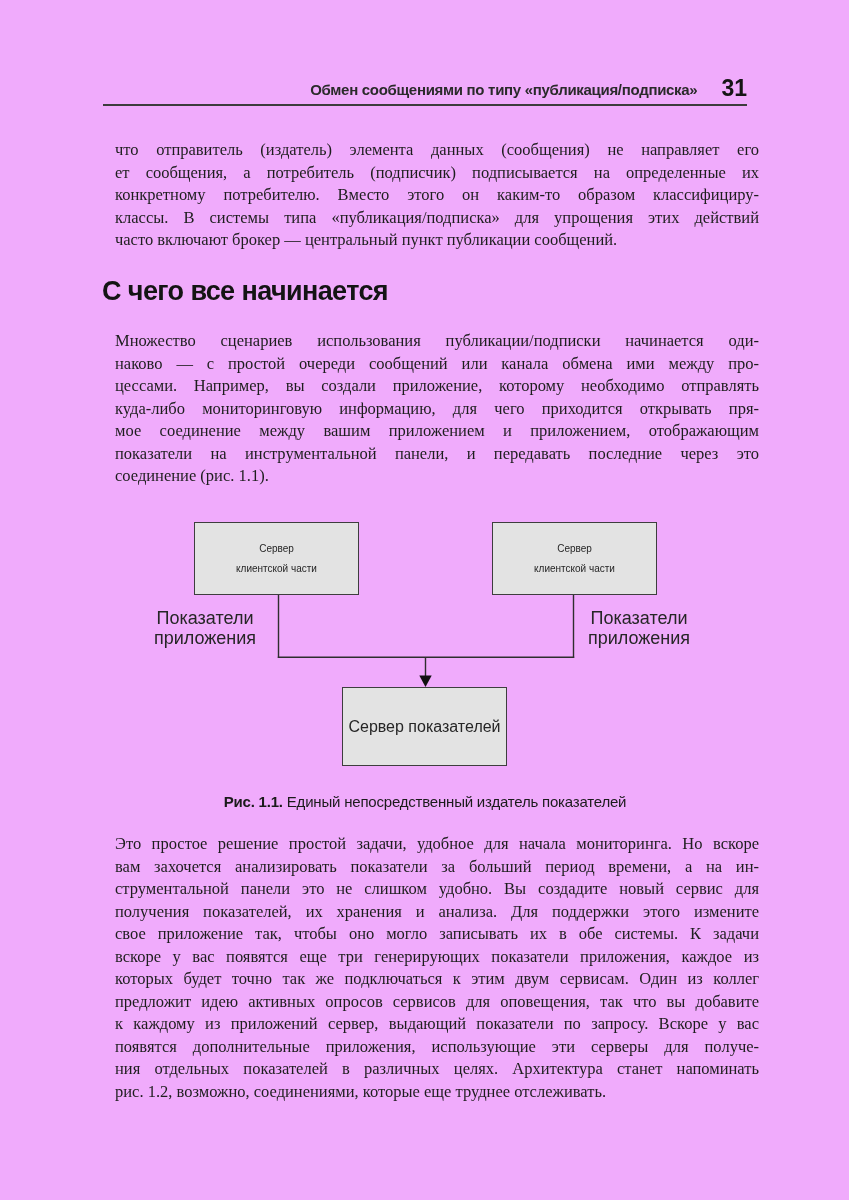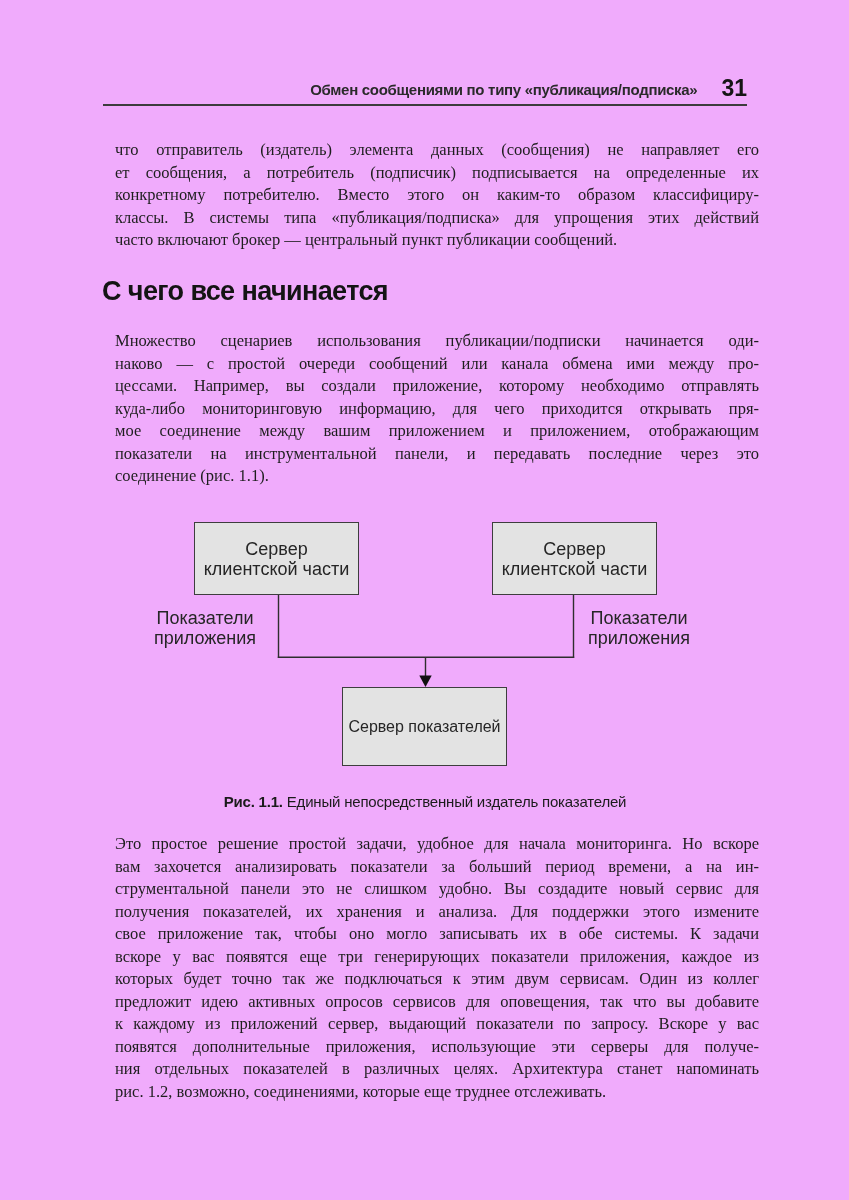--- a/index.html
+++ b/index.html
@@ -53,21 +53,21 @@
   }
 
   
   .figure { position:absolute; left:0; top:518px; width:849px; height:262px; }
   .connectors { position:absolute; left:0; top:0; }
   .fbox {
     position:absolute; box-sizing:border-box;
     background:#e3e3e3; border:1.5px solid #3e3e3e;
     display:flex; flex-direction:column; align-items:center; justify-content:center;
     font-family:"Liberation Sans", sans-serif;
-    font-size:18px; line-height:20px; color:#262626; text-align:center;
+    font-size:10px; line-height:20px; color:#262626; text-align:center;
   }
   .fbox-left  { left:194px; top:4px;  width:165px; height:73px; }
   .fbox-right { left:492px; top:4px;  width:165px; height:73px; }
   .fbox-bottom{ left:342px; top:169px; width:165px; height:79px; font-size:16px; }
   .edge-label {
     position:absolute; width:112px; top:90px; text-align:center;
     font-family:"Liberation Sans", sans-serif;
     font-size:18px; line-height:20px; color:#262626;
   }
   .edge-label-left  { left:149px; }

